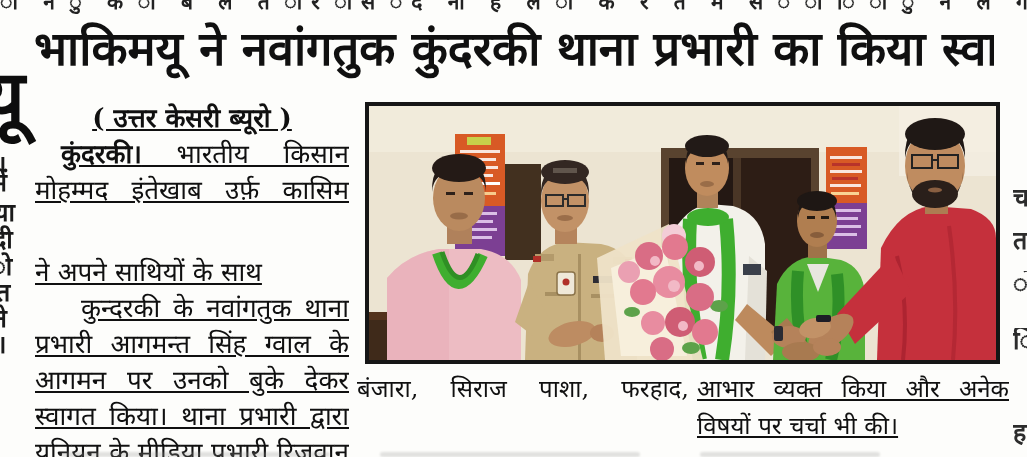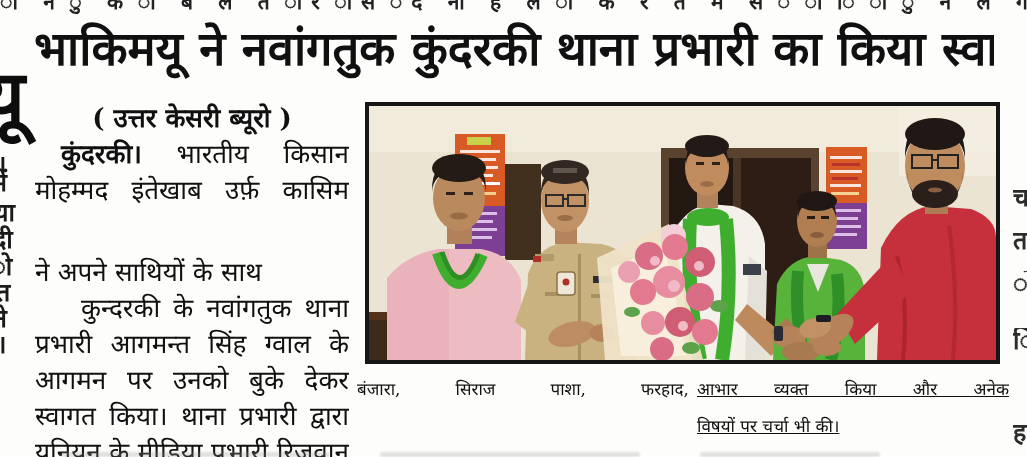--- a/index.html
+++ b/index.html
@@ -29,39 +29,39 @@
   }
   .edge-frag{
     position:absolute; font-size:25px; line-height:26px; color:#1a1a1a; font-weight:600;
   }
   
   .col-left{
     position:absolute; left:35px; top:101px; width:314px; height:356px; overflow:hidden;
   }
   .bodyline{
     height:36px; line-height:35px; font-size:26px; overflow:hidden;
-    text-align:justify; text-align-last:justify;
+    text-align:justify; text-align-last:justify;text-decoration:underline;
   }
   .bodyline.center{text-align:center; text-align-last:center; font-weight:700;}
   .bodyline.endline{text-align:left; text-align-last:left;margin-top:46px;}
   .indent1{padding-left:26px;}
   .indent2{padding-left:46px;}
   .bold{font-weight:700;}
   
   .photo{
     position:absolute; left:365px; top:102px; width:627px; height:254px; margin:0;
     border:4px solid #161616; background:#ece4d2; overflow:hidden;
   }
   .photo svg{display:block;}
   
   .cap{position:absolute; top:371px; height:86px; overflow:hidden;}
   .cap-left{left:357px; width:332px;}
   .cap-right{left:697px; width:312px;text-decoration:underline;}
   .capline{
-    height:37px; line-height:36px; font-size:17px;
+    height:37px; line-height:36px; font-size:24px;
     text-align:justify; text-align-last:justify; overflow:hidden;
   }
   .capline.endline{text-align:center; text-align-last:left;}
   
   .right-frag{left:1013px; width:14px; overflow:hidden; color:#2c2c2c;}
   
   .ghost{
     position:absolute; height:5px; background:#9a9a98; opacity:.28;
     border-radius:3px; filter:blur(1px);
   }

